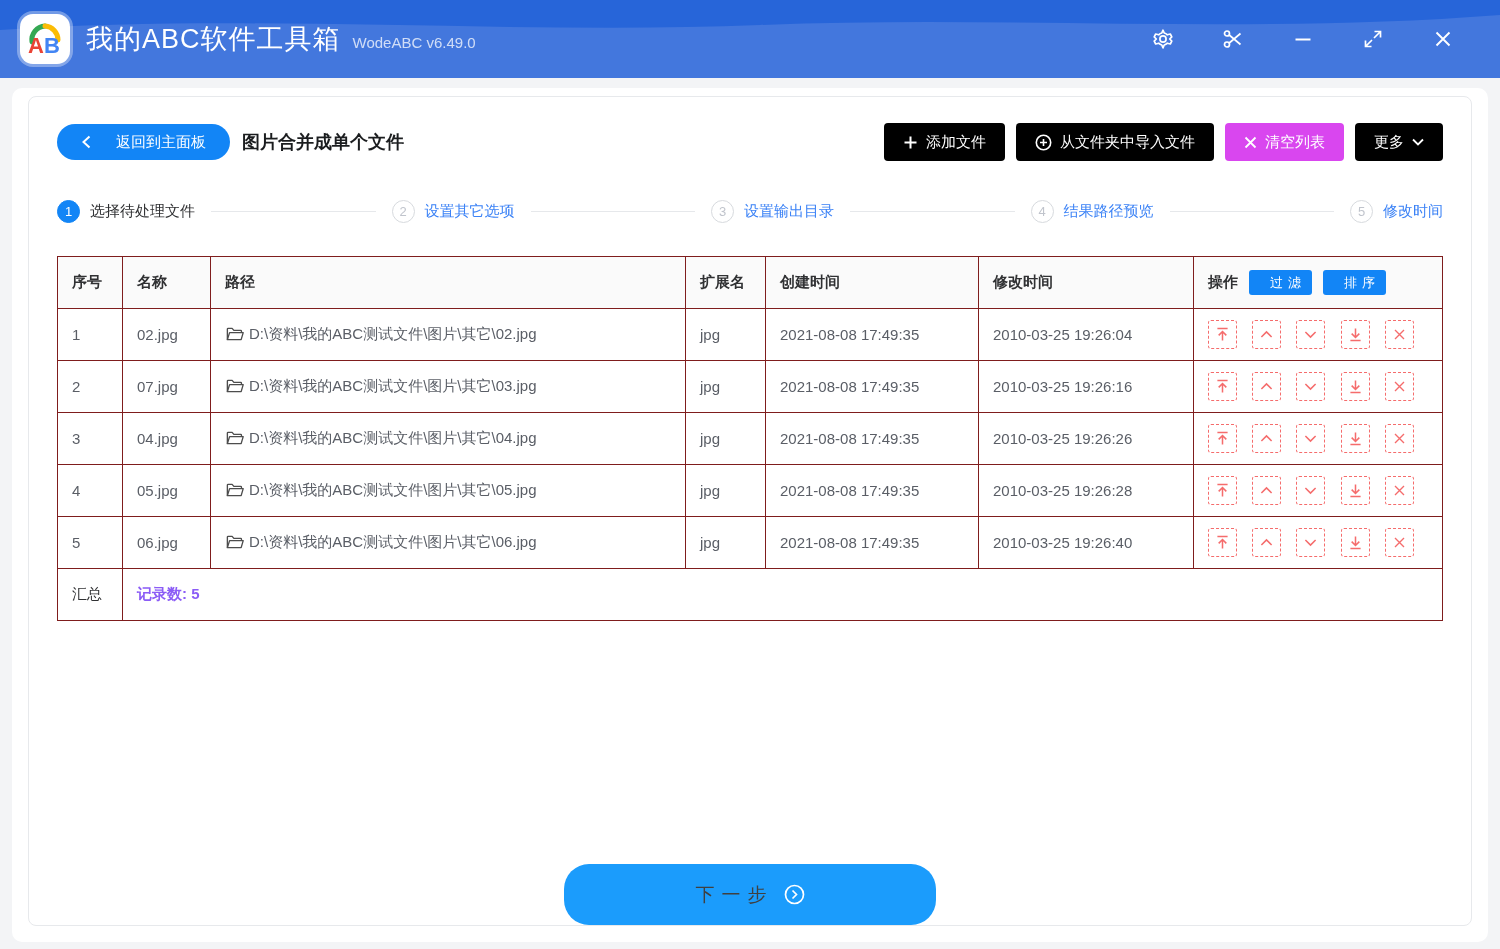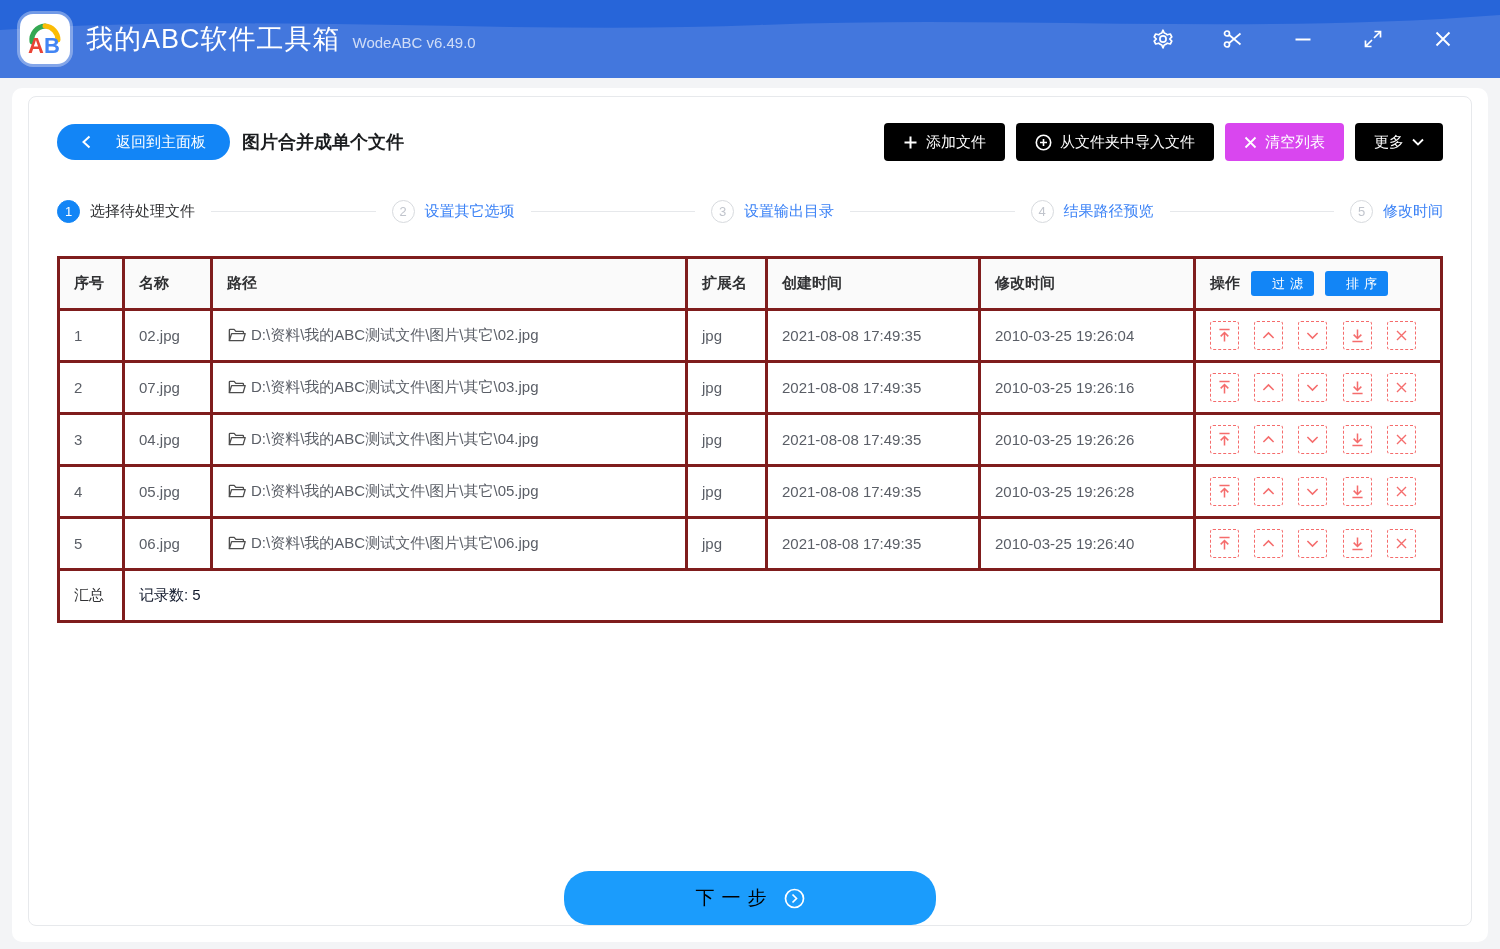--- a/index.html
+++ b/index.html
@@ -77,48 +77,48 @@
   }
   .step-label { font-size:15px; color:#3b82f6; }
   .step.active .step-circle { background:#1285f6; border-color:#1285f6; color:#ffffff; }
   .step.active .step-label { color:#303133; }
   .step-line { flex:1; height:1px; background:#e6e8eb; margin:0 16px; }
 
   
   .file-table-wrap { margin:33px 28px 0 28px; }
   table { width:100%; border-collapse:collapse; table-layout:fixed; }
   th, td {
-    border:3px solid #7f1d1d; height:52px;
+    border:1px solid #7f1d1d; height:52px;
     padding:0 10px 0 14px; text-align:left;
     font-size:15px; overflow:hidden; white-space:nowrap;
   }
   th { background:#fafafa; color:#303133; font-weight:bold; }
   td { color:#5a5e66; }
   .ops-header { display:flex; align-items:center; gap:11px; }
   .mini-btn {
     border:none; border-radius:3px; background:#1285f6; color:#ffffff;
     font-size:13px; letter-spacing:5px; padding:6px 6px 6px 21px;
     cursor:pointer; font-family:inherit; line-height:1;
   }
   .path-cell { display:flex; align-items:center; gap:5px; }
   .path-cell svg { flex:0 0 auto; }
   .op-btn {
     width:29px; height:29px; margin-right:11px;
     border:1px dashed #f56c6c; border-radius:3px; background:#fff;
     display:inline-flex; align-items:center; justify-content:center;
     cursor:pointer; vertical-align:middle; padding:0;
   }
   .summary-label { color:#303133; }
-  .summary-cell { color:#0f172a; }
+  .summary-cell { color:#8b5cf6;font-weight:bold; }
 
   
   .next-btn {
     position:absolute; left:50%; transform:translateX(-50%); bottom:0px;
-    width:372px; height:54px; border:none; border-radius:25px;
-    background:#1b9cfc; color:#000000; font-size:19px; letter-spacing:7px;
+    width:372px; height:61px; border:none; border-radius:25px;
+    background:#1b9cfc; color:#404040; font-size:19px; letter-spacing:7px;
     display:flex; align-items:center; justify-content:center; gap:10px;
     cursor:pointer; font-family:inherit;
   }
 </style>
 </head>
 <body>
 
 <div class="titlebar">
   <svg class="titlebar-bg" width="1500" height="78" viewBox="0 0 1500 78" preserveAspectRatio="none">
     <rect width="1500" height="78" fill="#2765d9"></rect>

